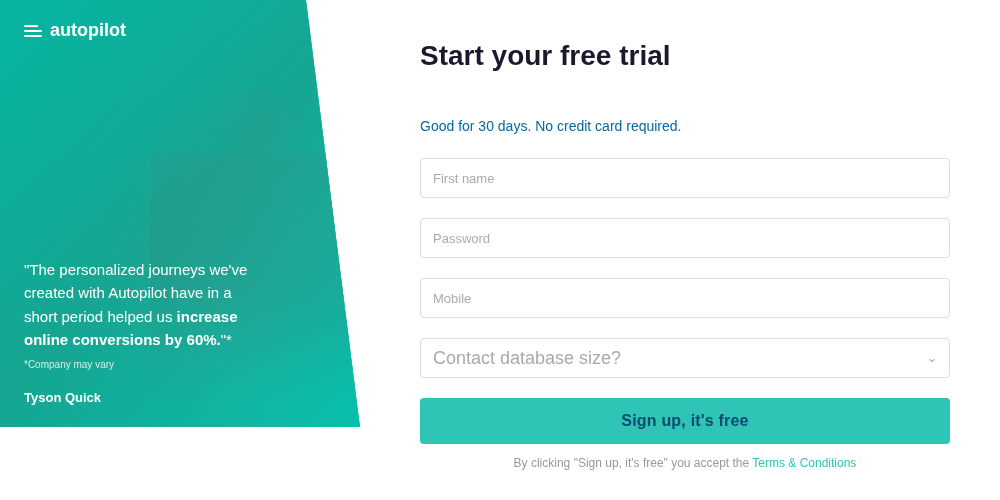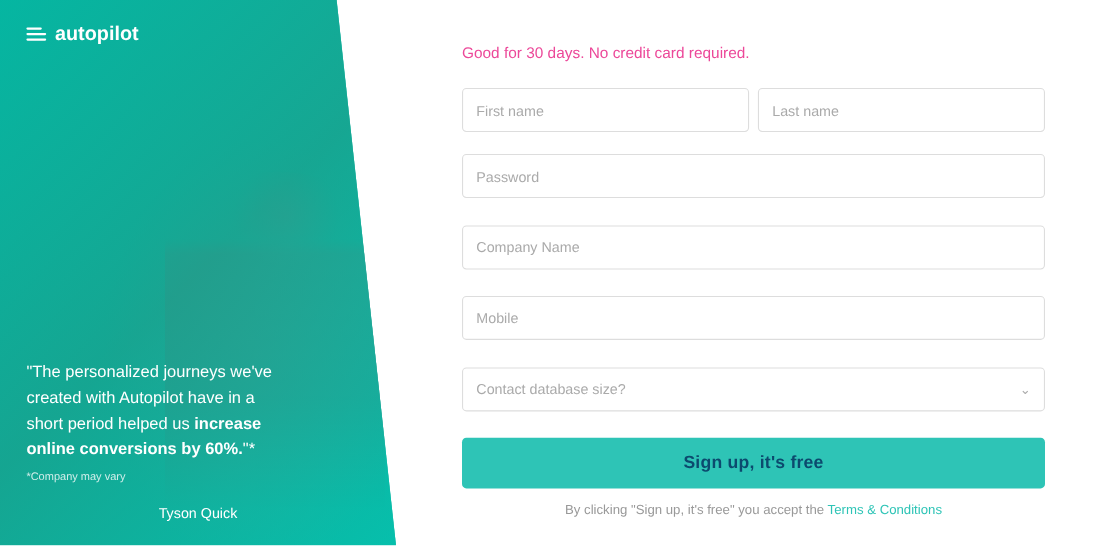--- a/index.html
+++ b/index.html
@@ -10,21 +10,21 @@
       height: 500px;
       overflow: hidden;
       display: flex;
       background: #fff;
     }
 
     
     .left-panel {
       width: 360px;
       min-width: 360px;
-      height: 496px;
+      height: 427px;
       position: relative;
       overflow: hidden;
       background: #2ec4b6;
       clip-path: polygon(0 0, 85% 0, 100% 100%, 0 100%);
     }
 
     .left-bg {
       position: absolute;
       inset: 0;
       background: linear-gradient(135deg, rgba(0,180,160,0.85) 0%, rgba(20,160,140,0.75) 50%, rgba(0,200,180,0.65) 100%);
@@ -108,24 +108,23 @@
     }
 
     .results-note {
       font-size: 10px;
       color: rgba(255,255,255,0.8);
       margin-bottom: 20px;
     }
 
     .attribution-name {
       font-size: 13px;
-      font-weight: 400;
+      font-weight: 700;
       color: #fff;
       margin-bottom: 2px;
-      text-align: center;
     }
 
     .attribution-title {
       font-size: 12px;
       color: rgba(255,255,255,0.85);
     }
 
     
     .right-panel {
       flex: 1;
@@ -137,22 +136,23 @@
 
     .page-title {
       font-size: 28px;
       font-weight: 700;
       color: #1a1a2e;
       margin-bottom: 6px;
     }
 
     .page-subtitle {
       font-size: 14px;
-      color: #ec4899;
+      color: #0369a1;
       margin-bottom: 24px;
+      margin-top: 40px;
     }
 
     .form-row {
       display: flex;
       gap: 8px;
       margin-bottom: 10px;
       align-items: center;
     }
 
     .form-group {
@@ -188,21 +188,21 @@
       display: flex;
       align-items: center;
       cursor: pointer;
     }
 
     .select-wrapper select {
       width: 100%;
       height: 100%;
       border: none;
       background: transparent;
-      font-size: 13px;
+      font-size: 18px;
       color: #aaa;
       appearance: none;
       cursor: pointer;
       outline: none;
     }
 
     .select-chevron {
       position: absolute;
       right: 12px;
       pointer-events: none;
@@ -272,39 +272,34 @@
       <p class="quote-text">
         <span>"The personalized journeys we've created with Autopilot have in a short period helped us </span><strong>increase online conversions by 60%.</strong><span>"*</span>
       </p>
       <p class="results-note">*Company may vary</p>
       <p class="attribution-name">Tyson Quick</p>
     </div>
   </div>
 </div>
 
 <div class="right-panel">
+  <h1 class="page-title">Start your free trial</h1>
   <p class="page-subtitle">Good for 30 days. No credit card required.</p>
 
   <div class="form-row">
     <div class="form-group">
       <input type="text" placeholder="First name" style="">
     </div>
-    <div class="form-group">
-      <input type="text" placeholder="Last name" style="">
-    </div>
   </div>
 
 
   <div class="form-group">
     <input type="password" placeholder="Password" style="">
   </div>
 
-  <div class="form-group">
-    <input type="text" placeholder="Company Name" style="">
-  </div>
 
   <div class="form-group">
     <input type="tel" placeholder="Mobile" style="">
   </div>
 
   <div class="form-group">
     <div class="select-wrapper">
       <select>
         <option value="" disabled="" selected="">Contact database size?</option>
         <option value="lt100">&lt; 100</option>

